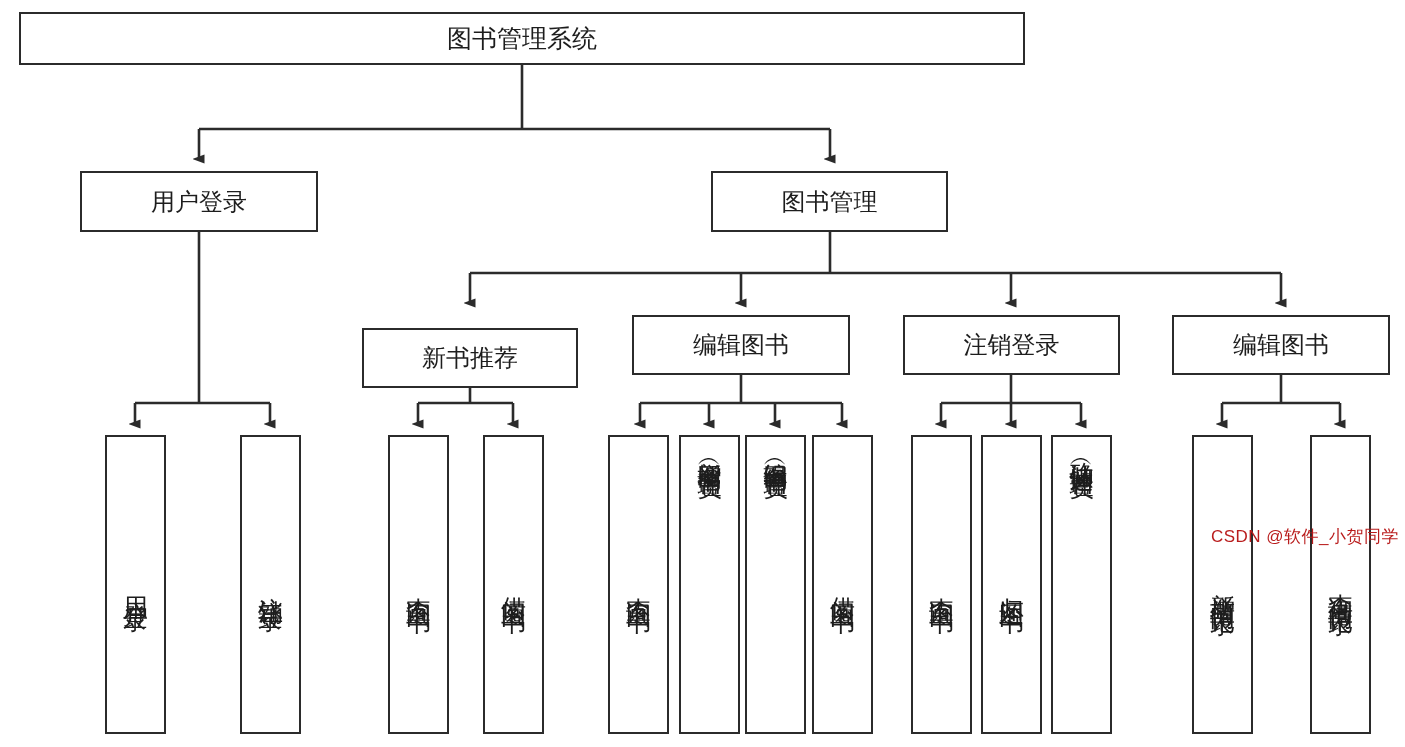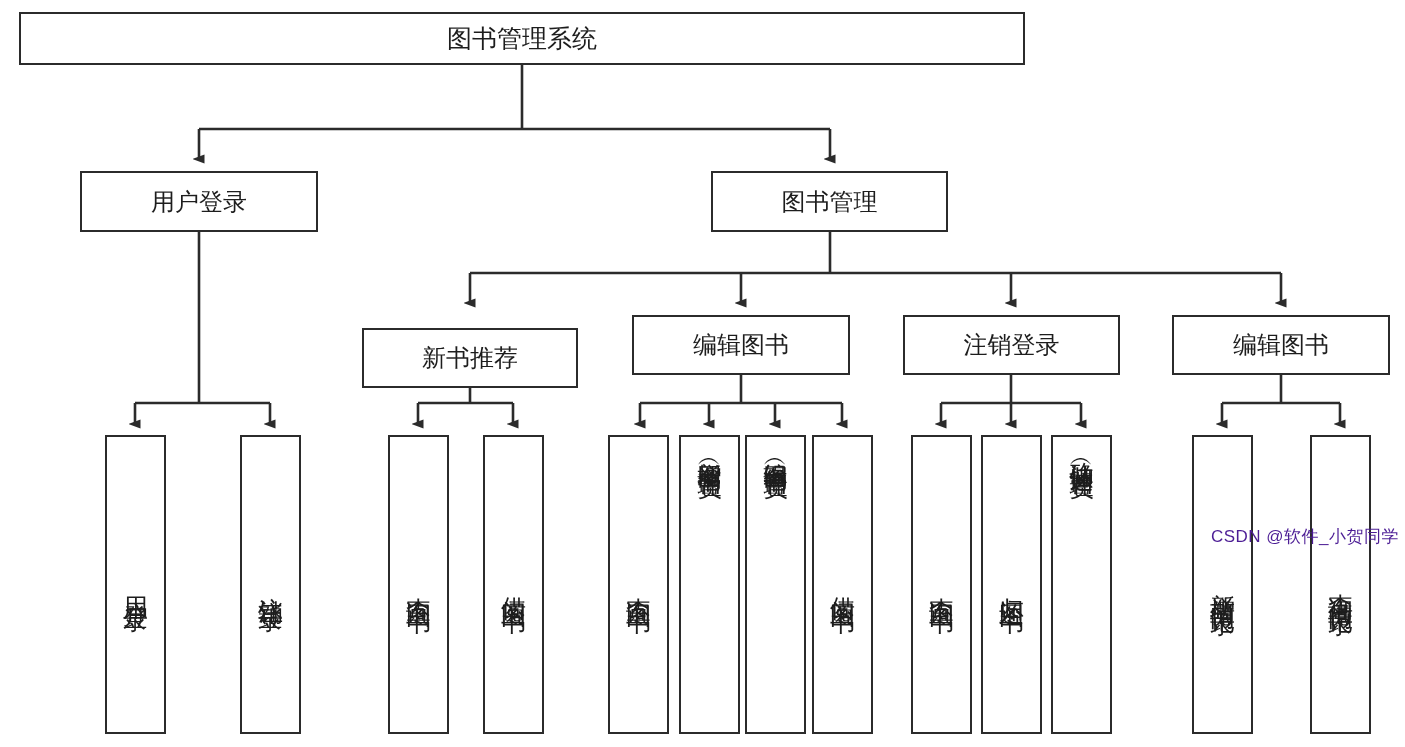--- a/index.html
+++ b/index.html
@@ -21,21 +21,21 @@
     writing-mode:vertical-rl;
     text-orientation:upright;
     font-size:25px;
     letter-spacing:4px;
     line-height:1.0;
     white-space:nowrap;
   }
   .node.v.tall .lbl{font-size:24px;letter-spacing:2px;}
   .node.v.centerv{align-items:center;padding-top:0;}
 
-  #watermark{position:absolute;right:6px;bottom:4px;font-size:17px;color:#4c1d95;
+  #watermark{position:absolute;right:6px;bottom:4px;font-size:17px;color:#b91c1c;
              letter-spacing:.5px;white-space:nowrap;}
 </style>
 </head>
 <body>
 
 <div id="stage">
 
   <svg id="wires" viewBox="0 0 1405 747">
     <defs>
       <marker id="arrow" markerWidth="12" markerHeight="12" refX="5.2" refY="5.5" orient="auto" markerUnits="userSpaceOnUse">

